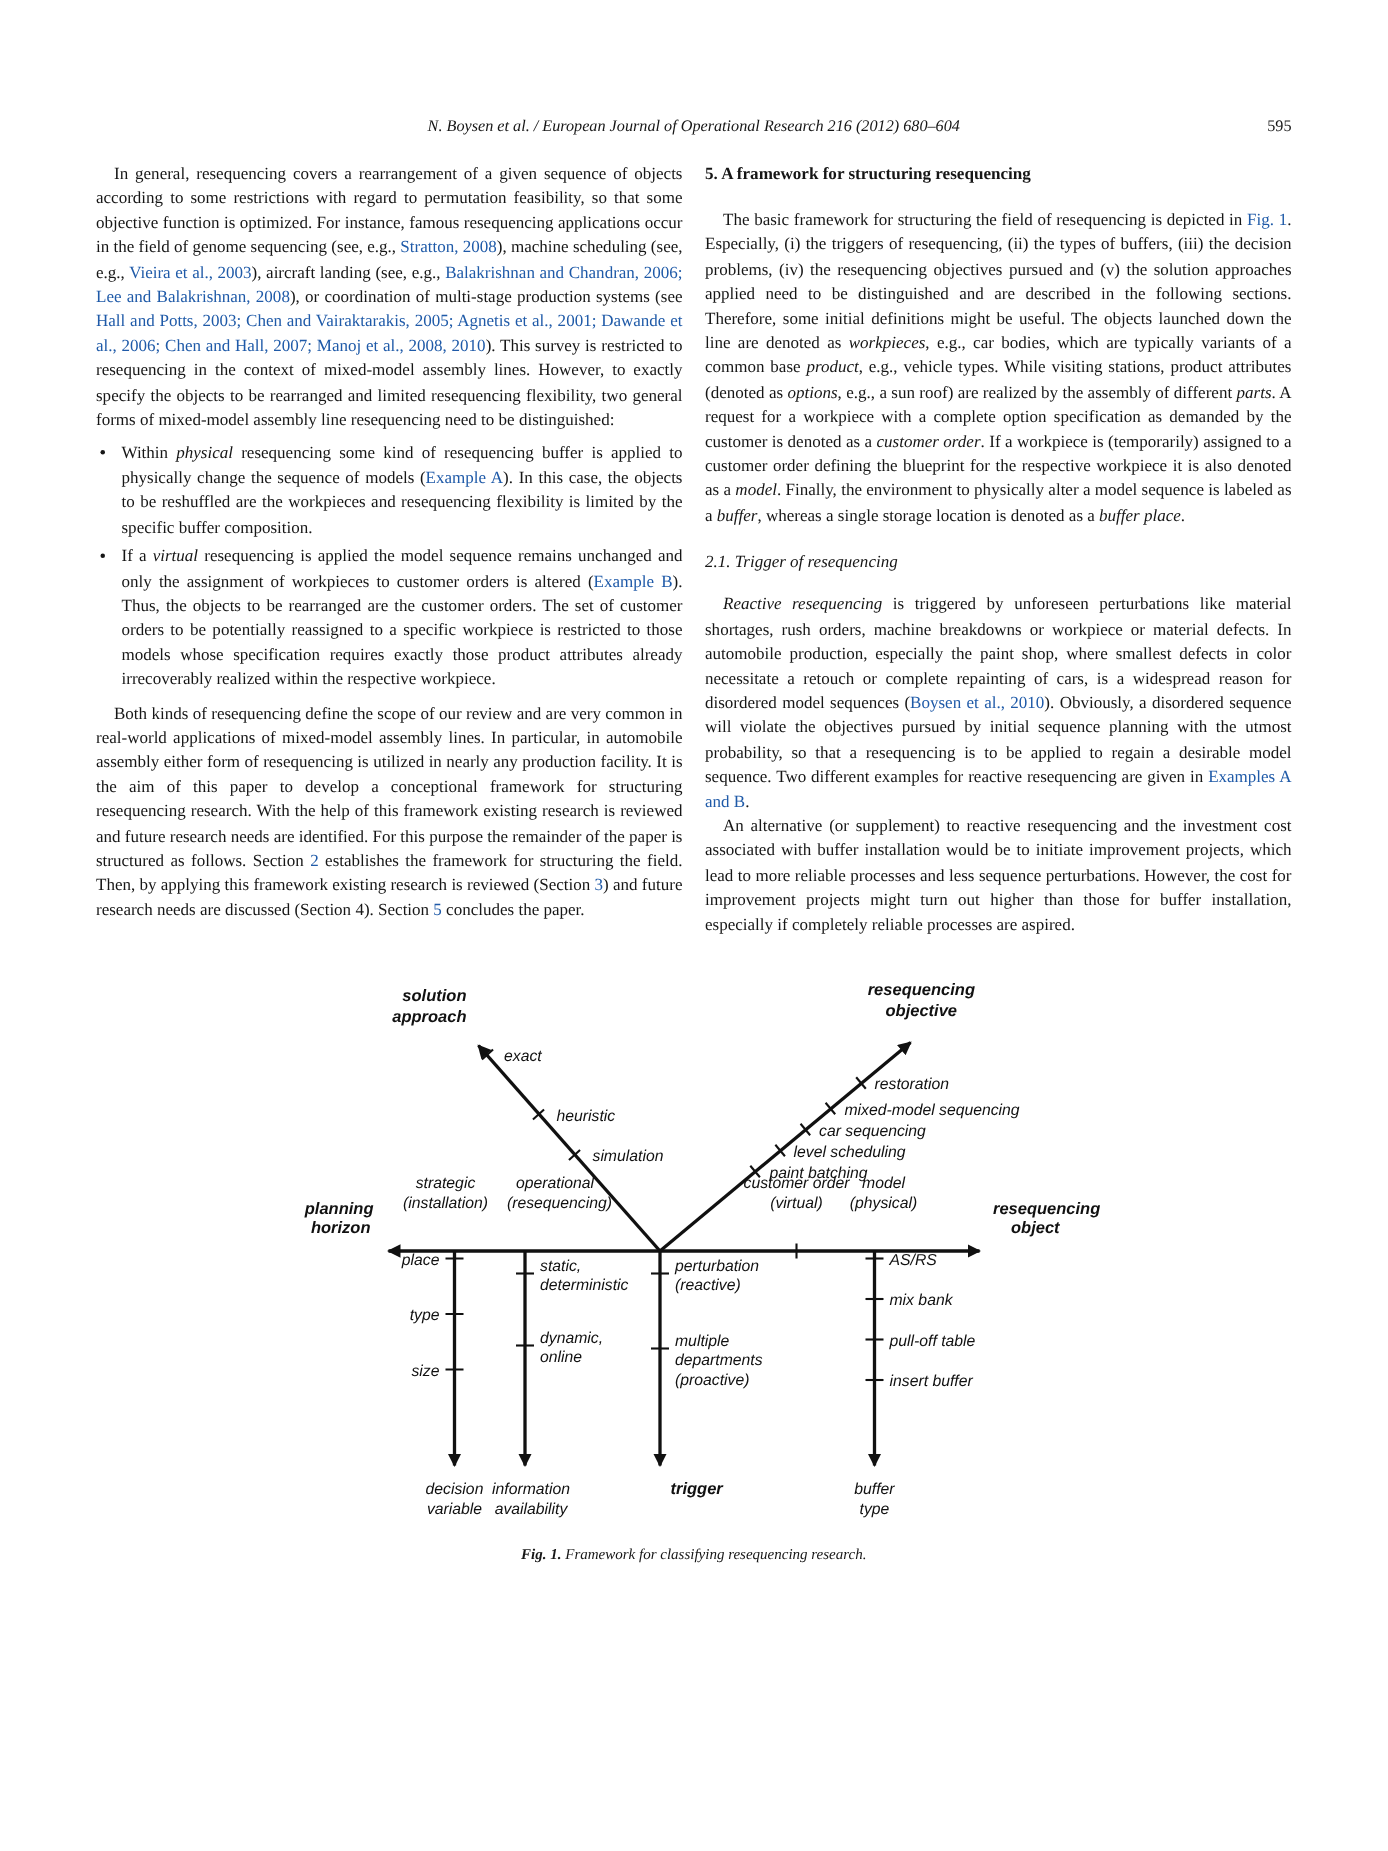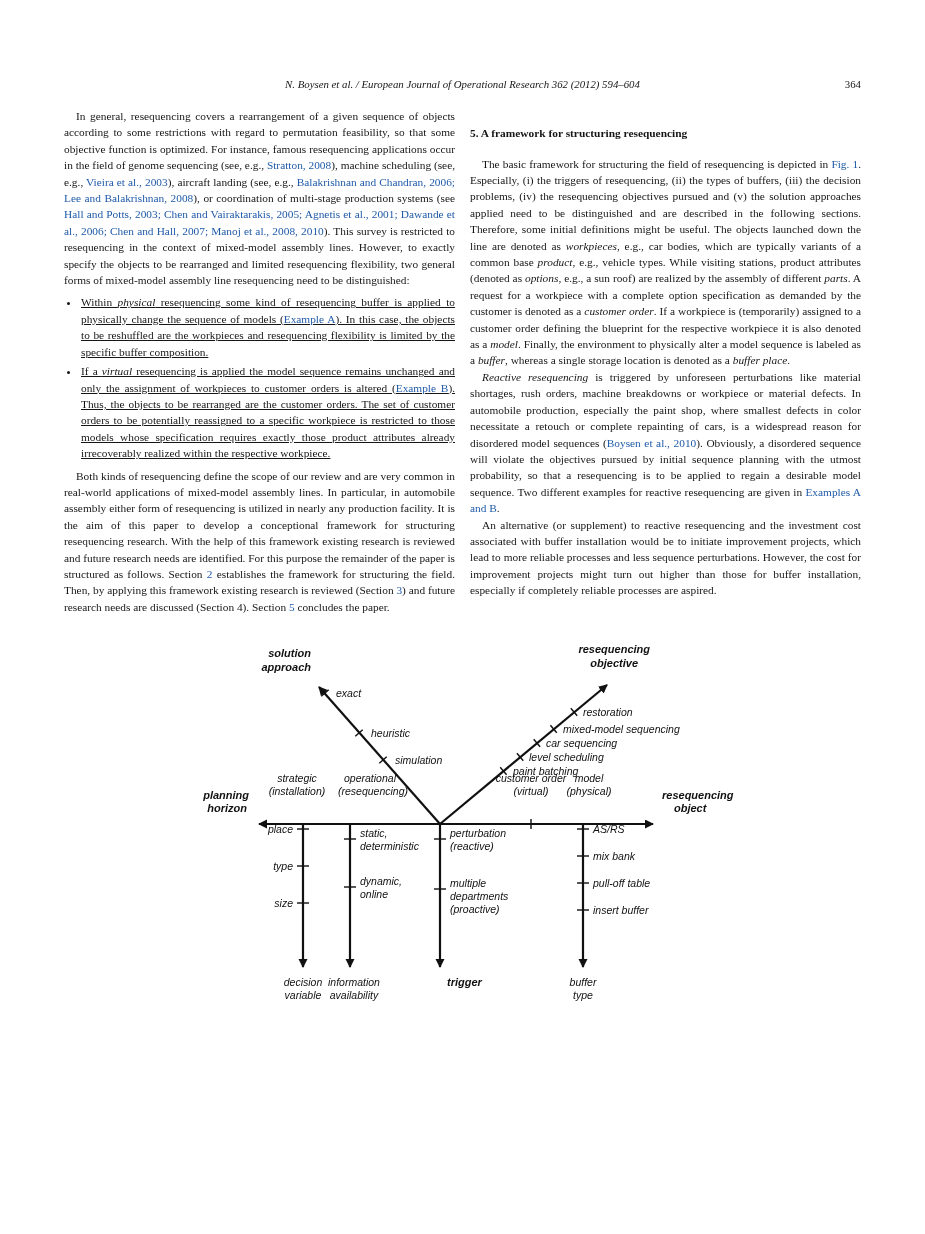--- a/index.html
+++ b/index.html
@@ -12,27 +12,27 @@
     overflow: hidden;
   }
   .page { padding: 78px 64px 0 64px; }
 
   
   .running-head { position: relative; text-align: center; font-size: 10.8px; height: 15px; }
   .rh-title { font-style: italic; }
   .rh-page { position: absolute; right: 0; top: 0; }
 
   
-  .columns { display: flex; gap: 15px; margin-top: 15px; align-items: center; }
+  .columns { display: flex; gap: 15px; margin-top: 15px; }
   .col { width: 391px; font-size: 11.35px; line-height: 16.4px; text-align: justify; }
   p { margin: 0; }
   p.indent { text-indent: 12px; }
   p + p.indent { margin-top: 0; }
   .col ul { margin: 6px 0 6px 0; padding-left: 16px; }
-  .col li { margin-bottom: 3px; padding-left: 1px; text-decoration: underline; }
+  .col li { margin-bottom: 3px; padding-left: 1px; }
 
   .sec-head { font-size: 11.4px; font-weight: bold; margin: 1px 0 16px 0; line-height: 14px; text-align: left; }
   .subsec-head { font-size: 11.35px; font-style: italic; font-weight: normal; margin: 16px 0 13px 0; line-height: 14px; text-align: left; }
 
   .rt-plain {}
   .rt-em { font-style: italic; }
   .rt-link { color: #1f5aa8; }
 
   
   .figure-wrap { width: 580px; margin: 26px auto 0 auto; font-style: italic; }
@@ -42,38 +42,39 @@
   .tick { stroke: #111; stroke-width: 1.4; }
   .caption { text-align: center; font-size: 10px; margin-top: 10px; }
   .cap-label { font-weight: bold; }
 </style>
 </head>
 <body>
 
 <div class="page">
 
   <div class="running-head">
-    <span class="rh-title">N. Boysen et al. / European Journal of Operational Research 362 (2012) 594–604</span>
-    <span class="rh-page">364</span>
+    <span class="rh-title">N. Boysen et al. / European Journal of Operational Research 216 (2012) 680–604</span>
+    <span class="rh-page">595</span>
   </div>
 
   <div class="columns">
 
     <div class="col">
       <p class="indent"><span class="rt-plain">In general, resequencing covers a rearrangement of a given sequence of objects according to some restrictions with regard to permutation feasibility, so that some objective function is optimized. For instance, famous resequencing applications occur in the field of genome sequencing (see, e.g., </span><span class="rt-link">Stratton, 2008</span><span class="rt-plain">), machine scheduling (see, e.g., </span><span class="rt-link">Vieira et al., 2003</span><span class="rt-plain">), aircraft landing (see, e.g., </span><span class="rt-link">Balakrishnan and Chandran, 2006; Lee and Balakrishnan, 2008</span><span class="rt-plain">), or coordination of multi-stage production systems (see </span><span class="rt-link">Hall and Potts, 2003; Chen and Vairaktarakis, 2005; Agnetis et al., 2001; Dawande et al., 2006; Chen and Hall, 2007; Manoj et al., 2008, 2010</span><span class="rt-plain">). This survey is restricted to resequencing in the context of mixed-model assembly lines. However, to exactly specify the objects to be rearranged and limited resequencing flexibility, two general forms of mixed-model assembly line resequencing need to be distinguished:</span></p>
       <ul>
         <li><span class="rt-plain">Within </span><span class="rt-em">physical</span><span class="rt-plain"> resequencing some kind of resequencing buffer is applied to physically change the sequence of models (</span><span class="rt-link">Example A</span><span class="rt-plain">). In this case, the objects to be reshuffled are the workpieces and resequencing flexibility is limited by the specific buffer composition.</span></li>
         <li><span class="rt-plain">If a </span><span class="rt-em">virtual</span><span class="rt-plain"> resequencing is applied the model sequence remains unchanged and only the assignment of workpieces to customer orders is altered (</span><span class="rt-link">Example B</span><span class="rt-plain">). Thus, the objects to be rearranged are the customer orders. The set of customer orders to be potentially reassigned to a specific workpiece is restricted to those models whose specification requires exactly those product attributes already irrecoverably realized within the respective workpiece.</span></li>
       </ul>
       <p class="indent"><span class="rt-plain">Both kinds of resequencing define the scope of our review and are very common in real-world applications of mixed-model assembly lines. In particular, in automobile assembly either form of resequencing is utilized in nearly any production facility. It is the aim of this paper to develop a conceptional framework for structuring resequencing research. With the help of this framework existing research is reviewed and future research needs are identified. For this purpose the remainder of the paper is structured as follows. Section </span><span class="rt-link">2</span><span class="rt-plain"> establishes the framework for structuring the field. Then, by applying this framework existing research is reviewed (Section </span><span class="rt-link">3</span><span class="rt-plain">) and future research needs are discussed (Section 4). Section </span><span class="rt-link">5</span><span class="rt-plain"> concludes the paper.</span></p>
     </div>
 
     <div class="col">
       <h2 class="sec-head">5. A framework for structuring resequencing</h2>
       <p class="indent"><span class="rt-plain">The basic framework for structuring the field of resequencing is depicted in </span><span class="rt-link">Fig. 1</span><span class="rt-plain">. Especially, (i) the triggers of resequencing, (ii) the types of buffers, (iii) the decision problems, (iv) the resequencing objectives pursued and (v) the solution approaches applied need to be distinguished and are described in the following sections. Therefore, some initial definitions might be useful. The objects launched down the line are denoted as </span><span class="rt-em">workpieces</span><span class="rt-plain">, e.g., car bodies, which are typically variants of a common base </span><span class="rt-em">product</span><span class="rt-plain">, e.g., vehicle types. While visiting stations, product attributes (denoted as </span><span class="rt-em">options</span><span class="rt-plain">, e.g., a sun roof) are realized by the assembly of different </span><span class="rt-em">parts</span><span class="rt-plain">. A request for a workpiece with a complete option specification as demanded by the customer is denoted as a </span><span class="rt-em">customer order</span><span class="rt-plain">. If a workpiece is (temporarily) assigned to a customer order defining the blueprint for the respective workpiece it is also denoted as a </span><span class="rt-em">model</span><span class="rt-plain">. Finally, the environment to physically alter a model sequence is labeled as a </span><span class="rt-em">buffer</span><span class="rt-plain">, whereas a single storage location is denoted as a </span><span class="rt-em">buffer place</span><span class="rt-plain">.</span></p>
+      <h3 class="subsec-head">2.1. Trigger of resequencing</h3>
       <p class="indent"><span class="rt-em">Reactive resequencing</span><span class="rt-plain"> is triggered by unforeseen perturbations like material shortages, rush orders, machine breakdowns or workpiece or material defects. In automobile production, especially the paint shop, where smallest defects in color necessitate a retouch or complete repainting of cars, is a widespread reason for disordered model sequences (</span><span class="rt-link">Boysen et al., 2010</span><span class="rt-plain">). Obviously, a disordered sequence will violate the objectives pursued by initial sequence planning with the utmost probability, so that a resequencing is to be applied to regain a desirable model sequence. Two different examples for reactive resequencing are given in </span><span class="rt-link">Examples A and B</span><span class="rt-plain">.</span></p>
       <p class="indent"><span class="rt-plain">An alternative (or supplement) to reactive resequencing and the investment cost associated with buffer installation would be to initiate improvement projects, which lead to more reliable processes and less sequence perturbations. However, the cost for improvement projects might turn out higher than those for buffer installation, especially if completely reliable processes are aspired.</span></p>
     </div>
 
   </div>
 
   <div class="figure-wrap">
     <svg width="580" height="365" viewBox="0 0 580 365">
       <defs>
         <marker id="arr" markerWidth="10" markerHeight="10" refX="8" refY="4.5" orient="auto" markerUnits="userSpaceOnUse">
@@ -162,15 +163,18 @@
       <text x="420" y="273">insert buffer</text>
 
       <text x="130" y="345" text-anchor="middle">decision</text>
       <text x="130" y="358" text-anchor="middle">variable</text>
       <text x="181" y="345" text-anchor="middle">information</text>
       <text x="181" y="358" text-anchor="middle">availability</text>
       <text x="410" y="345" text-anchor="middle">buffer</text>
       <text x="410" y="358" text-anchor="middle">type</text>
     </svg>
 
+    <div class="caption">
+      <span class="cap-label">Fig. 1.</span><span class="cap-text"> Framework for classifying resequencing research.</span>
+    </div>
   </div>
 
 </div>
 
 </body></html>

